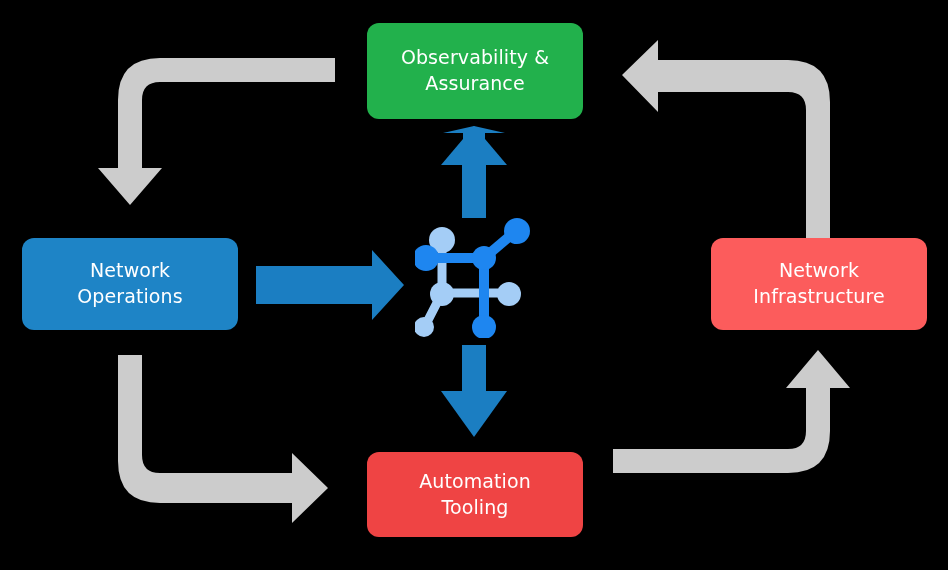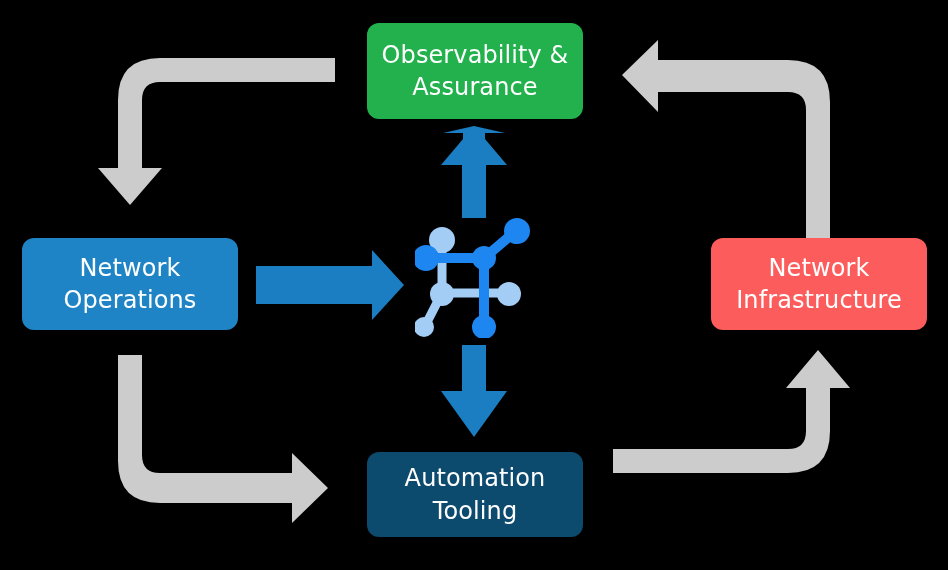--- a/index.html
+++ b/index.html
@@ -28,21 +28,21 @@
     height: 570px;
   }
   .node-box {
     position: absolute;
     border-radius: 12px;
     display: flex;
     align-items: center;
     justify-content: center;
     text-align: center;
     color: #ffffff;
-    font-size: 24px;
+    font-size: 19px;
     line-height: 1.35;
     font-weight: 400;
     letter-spacing: 0.1px;
     box-sizing: border-box;
     padding: 4px 10px;
     z-index: 5;
   }
   .node-label {
     display: block;
     white-space: pre-line;
@@ -188,18 +188,18 @@
   <div class="node-box" id="box-operations" style="background:#1E84C6;">
     <span class="node-label">Network
 Operations</span>
   </div>
 
   <div class="node-box" id="box-infrastructure" style="background:#FC5C5C;">
     <span class="node-label">Network
 Infrastructure</span>
   </div>
 
-  <div class="node-box" id="box-automation" style="background:#0c4a6e;">
+  <div class="node-box" id="box-automation" style="background:#ef4444;">
     <span class="node-label">Automation
 Tooling</span>
   </div>
 
 </div>
 
 </body></html>

